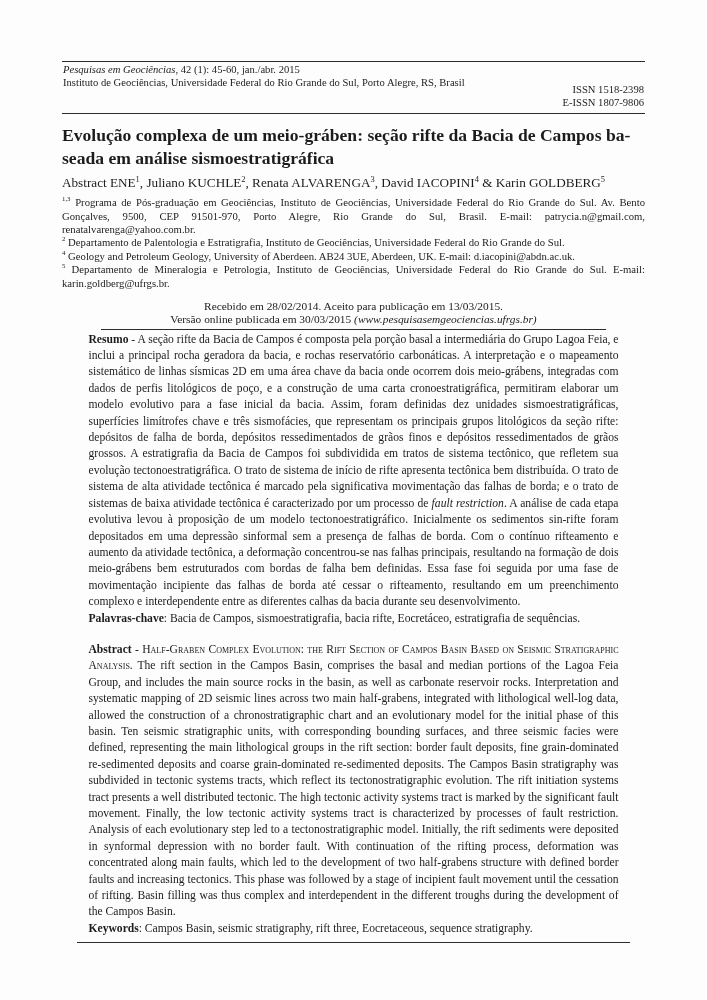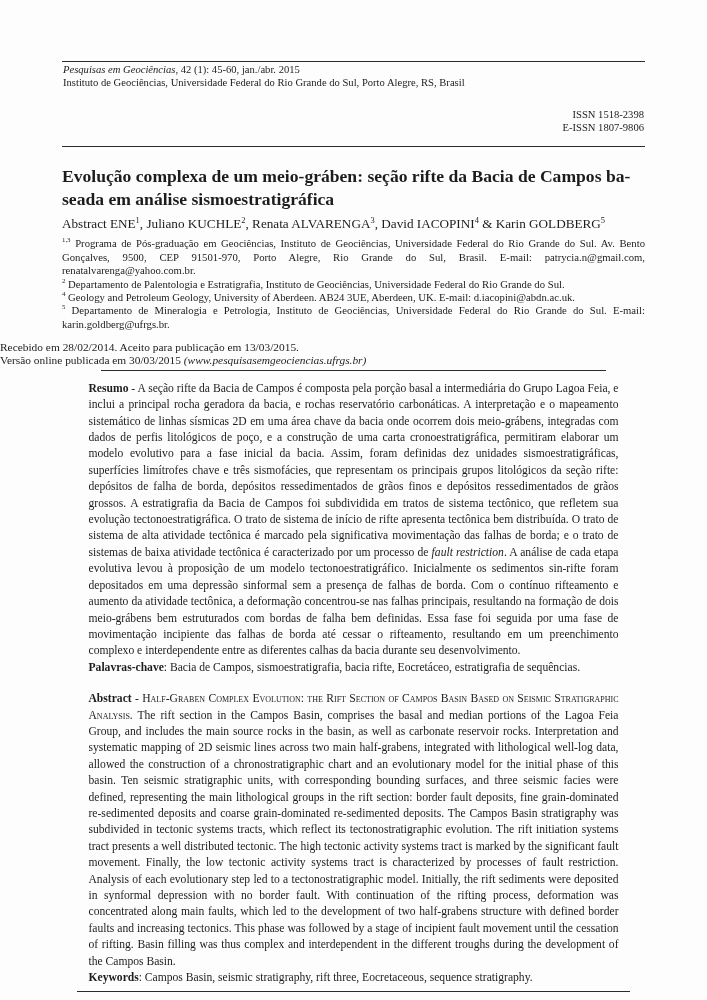--- a/index.html
+++ b/index.html
@@ -14,32 +14,31 @@
     width: 707px; height: 1000px;
     background: #fdfdfd;
     overflow: hidden;
   }
 
   
   .jheader {
     margin: 61px 62px 0;
     border-top: 1.4px solid #2b2b2b;
     border-bottom: 1.4px solid #2b2b2b;
-    padding: 2px 1px 12px;
+    padding: 2px 1px 4px;
     display: flex;
     justify-content: space-between;
     font-size: 10.6px;
     line-height: 12.6px;
-    flex-direction: column;
   }
   .jh-right { text-align: right; margin-top: 20px; }
 
   
   .title {
-    margin: 18px 62px 0;
+    margin: 10px 62px 0;
     font-size: 17.6px;
     font-weight: bold;
     line-height: 22.5px;
   }
   .authors {
     margin: 6px 62px 0;
     font-size: 13.2px;
     line-height: 16px;
   }
   sup { font-size: 64%; line-height: 0; vertical-align: super; }
@@ -48,33 +47,33 @@
   .affiliations {
     margin: 5px 62px 0;
     font-size: 10.7px;
     line-height: 13.4px;
     text-align: justify;
   }
 
   
   .received {
     margin-top: 10px;
-    text-align: left;
+    text-align: center;
     font-size: 11.4px;
     line-height: 12.8px;
   }
 
   .rule { border-top: 1.4px solid #2b2b2b; }
   .rule-top   { width: 505px; margin: 3px auto 0; }
   .rule-bottom{ width: 553px; margin: 5px auto 0; }
 
   
   .abstract-block {
     width: 530px;
-    margin: 10px auto 0;
+    margin: 2px auto 0;
     font-size: 11.6px;
     line-height: 16.4px;
     text-align: justify;
   }
   .para { margin: 0; }
   .abstract-en { margin-top: 15px; }
   .smallcaps { font-variant: small-caps; }
 
   .page-num {
     text-align: center;

